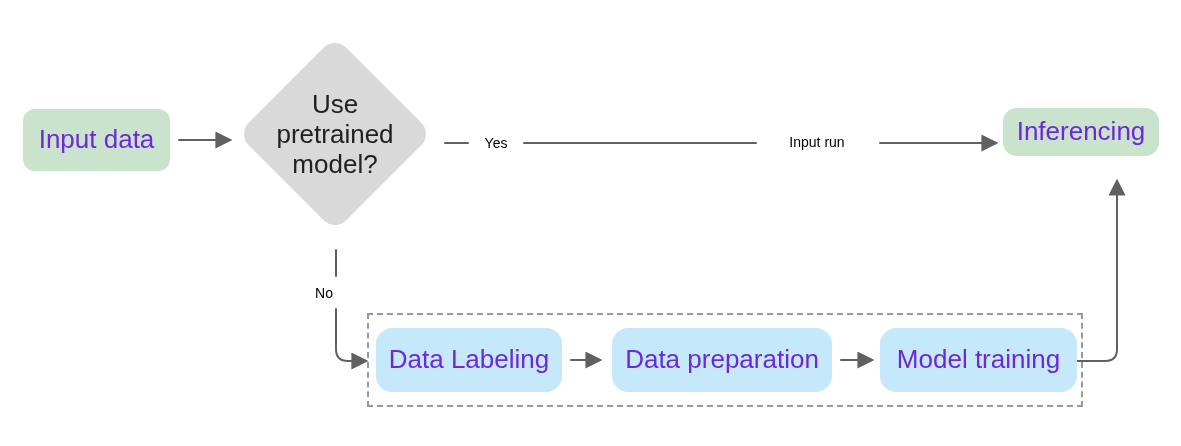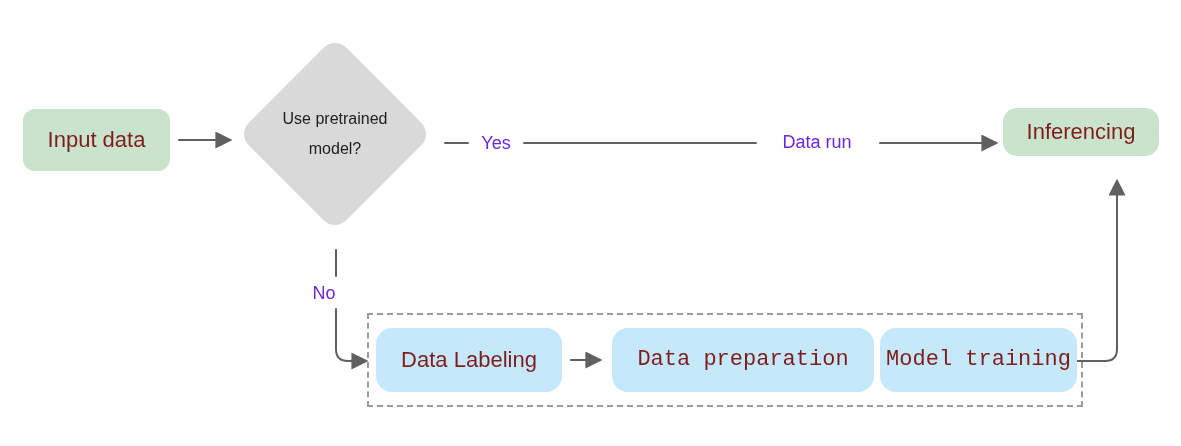--- a/index.html
+++ b/index.html
@@ -7,47 +7,47 @@
     position:relative;
     width:1181px;height:446px;
     background:#ffffff;
     font-family:"Liberation Sans","DejaVu Sans",sans-serif;
     color:#212121;
     overflow:hidden;
   }
   .node{
     position:absolute;
     display:flex;align-items:center;justify-content:center;
-    font-size:22px;line-height:1.2;color:#7f1d1d;
+    font-size:26px;line-height:1.2;color:#6d28d9;
     box-sizing:border-box;white-space:nowrap;
   }
   .green{background:#c9e3cd;border-radius:12px;}
   .blue{background:#c5e8fa;border-radius:16px;}
   .node-input{left:23px;top:109px;width:147px;height:62px;}
   .node-inferencing{left:1003px;top:108px;width:156px;height:48px;border-radius:14px;}
   .node-labeling{left:376px;top:328px;width:186px;height:64px;}
-  .node-preparation{left:612px;top:328px;width:262px;height:64px;font-family:Liberation Mono, monospace;}
-  .node-training{left:880px;top:328px;width:197px;height:64px;font-family:Liberation Mono, monospace;}
+  .node-preparation{left:612px;top:328px;width:220px;height:64px;}
+  .node-training{left:880px;top:328px;width:197px;height:64px;}
   .diamond{
     position:absolute;
     left:266px;top:65px;width:138px;height:138px;
     background:#d9d9d9;border-radius:16px;
     transform:rotate(45deg);
   }
   .diamond-label{
     position:absolute;
     left:277px;top:89px;width:116px;height:90px;
     display:flex;align-items:center;justify-content:center;
-    text-align:center;font-size:16px;line-height:30px;color:#212121;
+    text-align:center;font-size:26px;line-height:30px;color:#212121;
     white-space:normal;
   }
   .edge-label{
     position:absolute;
     transform:translate(-50%,-50%);
-    font-size:18px;color:#6d28d9;white-space:nowrap;
+    font-size:14px;color:#000000;white-space:nowrap;
     background:#ffffff;padding:0 2px;
   }
   .edge-label-yes{left:496px;top:143px;}
   .edge-label-no{left:324px;top:293px;}
   .edge-label-modelrun{left:817px;top:142px;}
   .dashed-group{
     position:absolute;
     left:367px;top:313px;width:712px;height:90px;
     border:2px dashed #9a9a9a;
   }
@@ -97,15 +97,15 @@
   <div class="node blue node-preparation">
     <span>Data preparation</span>
   </div>
 
   <div class="node blue node-training">
     <span>Model training</span>
   </div>
 
   <div class="edge-label edge-label-yes">Yes</div>
   <div class="edge-label edge-label-no">No</div>
-  <div class="edge-label edge-label-modelrun">Data run</div>
+  <div class="edge-label edge-label-modelrun">Input run</div>
 
 </div>
 
 </body></html>

